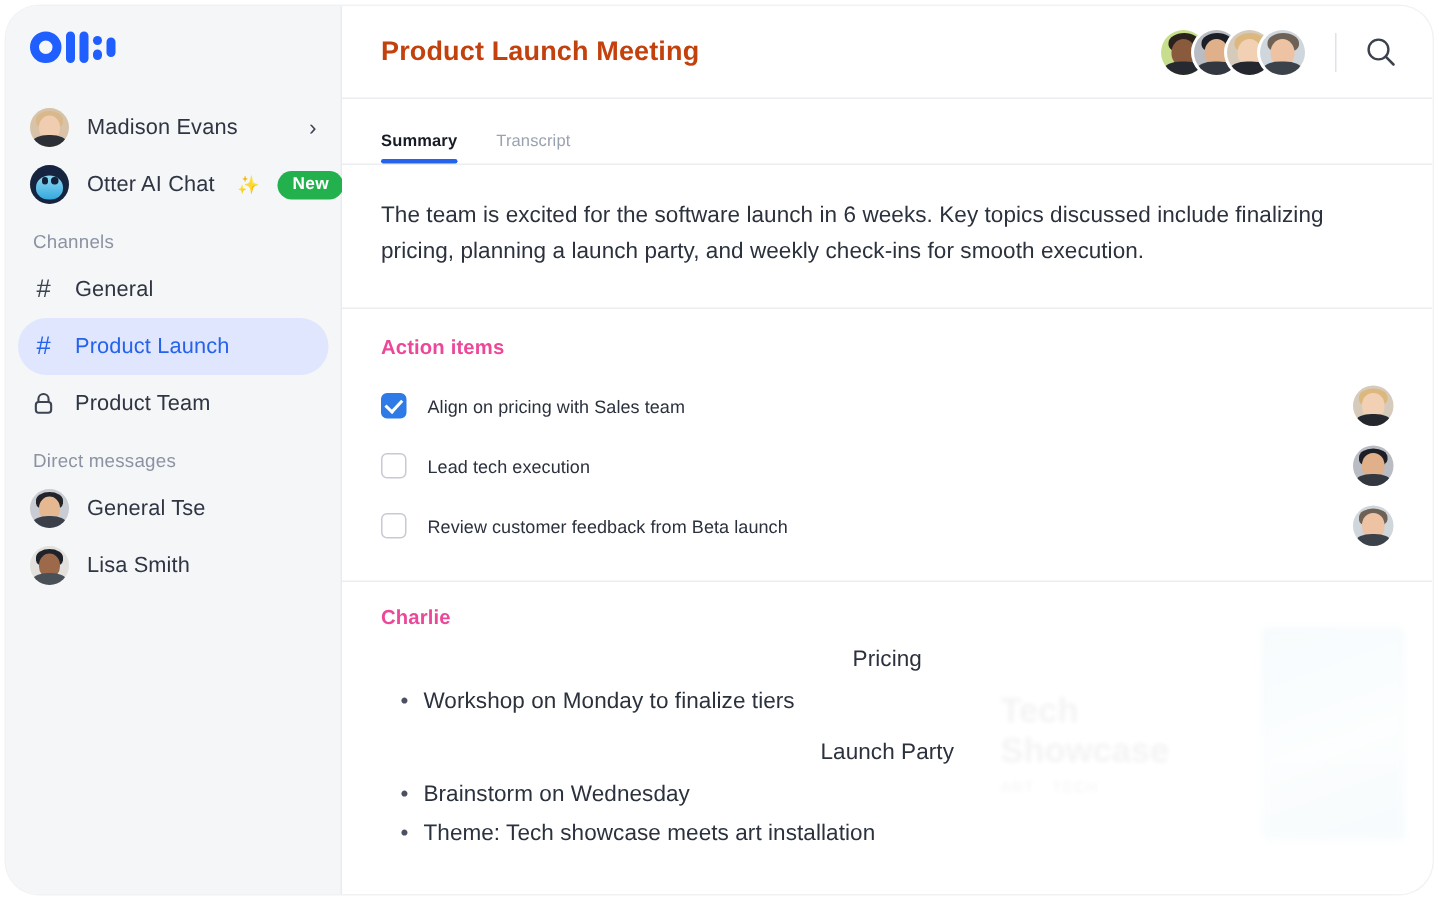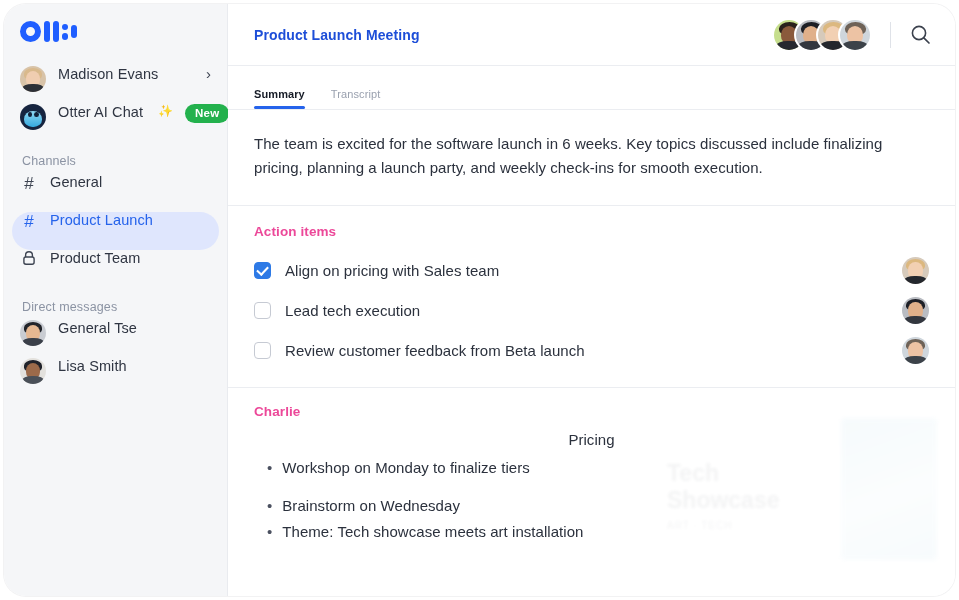--- a/index.html
+++ b/index.html
@@ -79,21 +79,21 @@
   }
   .logo .dot {
     width: 6px; height: 6px;
     border-radius: 50%;
     background: #1f5eff;
   }
 
   
   .side-row {
     display: flex;
-    align-items: flex-start;
+    align-items: center;
     height: 38px;
     margin: 0 8px;
     padding: 0 8px;
     border-radius: 19px;
     gap: 12px;
     cursor: pointer;
   }
   .side-row.user { margin-top: 10px; }
   .side-row.active {
     background: #dfe6fd;
@@ -173,22 +173,22 @@
 
   .topbar {
     height: 62px;
     flex: 0 0 62px;
     display: flex;
     align-items: center;
     padding: 0 22px 0 26px;
     border-bottom: 1px solid #ebedf1;
   }
   .meeting-title {
-    font-size: 14px;
-    color: #1d4ed8;
+    font-size: 18px;
+    color: #c2410c;
     letter-spacing: 0.1px;
   }
   .topbar-right {
     margin-left: auto;
     display: flex;
     align-items: center;
     gap: 0;
   }
   .avatar-stack { display: flex; align-items: center; }
   .avatar-stack .av {
@@ -288,21 +288,21 @@
     border-color: #2e7ae6;
   }
   .cbox.checked::after {
     content: "";
     width: 4.5px; height: 8.5px;
     border: solid #ffffff;
     border-width: 0 2px 2px 0;
     transform: rotate(43deg) translate(-0.5px,-1px);
   }
   .action-label {
-    font-size: 15px;
+    font-size: 12px;
     color: #2b313d;
     letter-spacing: 0.05px;
   }
   .action-row .av { margin-left: auto; width: 27px; height: 27px; }
 
   .outline-sec { padding: 16px 26px 10px; }
   .outline-group { margin-top: 12px; text-align: center; }
   .outline-group:first-of-type { margin-top: 14px; }
   .outline-topic {
     font-size: 15px;
@@ -577,20 +577,21 @@
 
           <div class="outline-group">
             <div class="outline-topic">Pricing</div>
             <div class="outline-bullet">
               <span class="dot">•</span>
               <span>Workshop on Monday to finalize tiers</span>
             </div>
           </div>
 
           <div class="outline-group">
+            <div class="outline-topic">Launch Party</div>
             <div class="outline-bullet">
               <span class="dot">•</span>
               <span>Brainstorm on Wednesday</span>
             </div>
             <div class="outline-bullet">
               <span class="dot">•</span>
               <span>Theme: Tech showcase meets art installation</span>
             </div>
           </div>
         </div>

